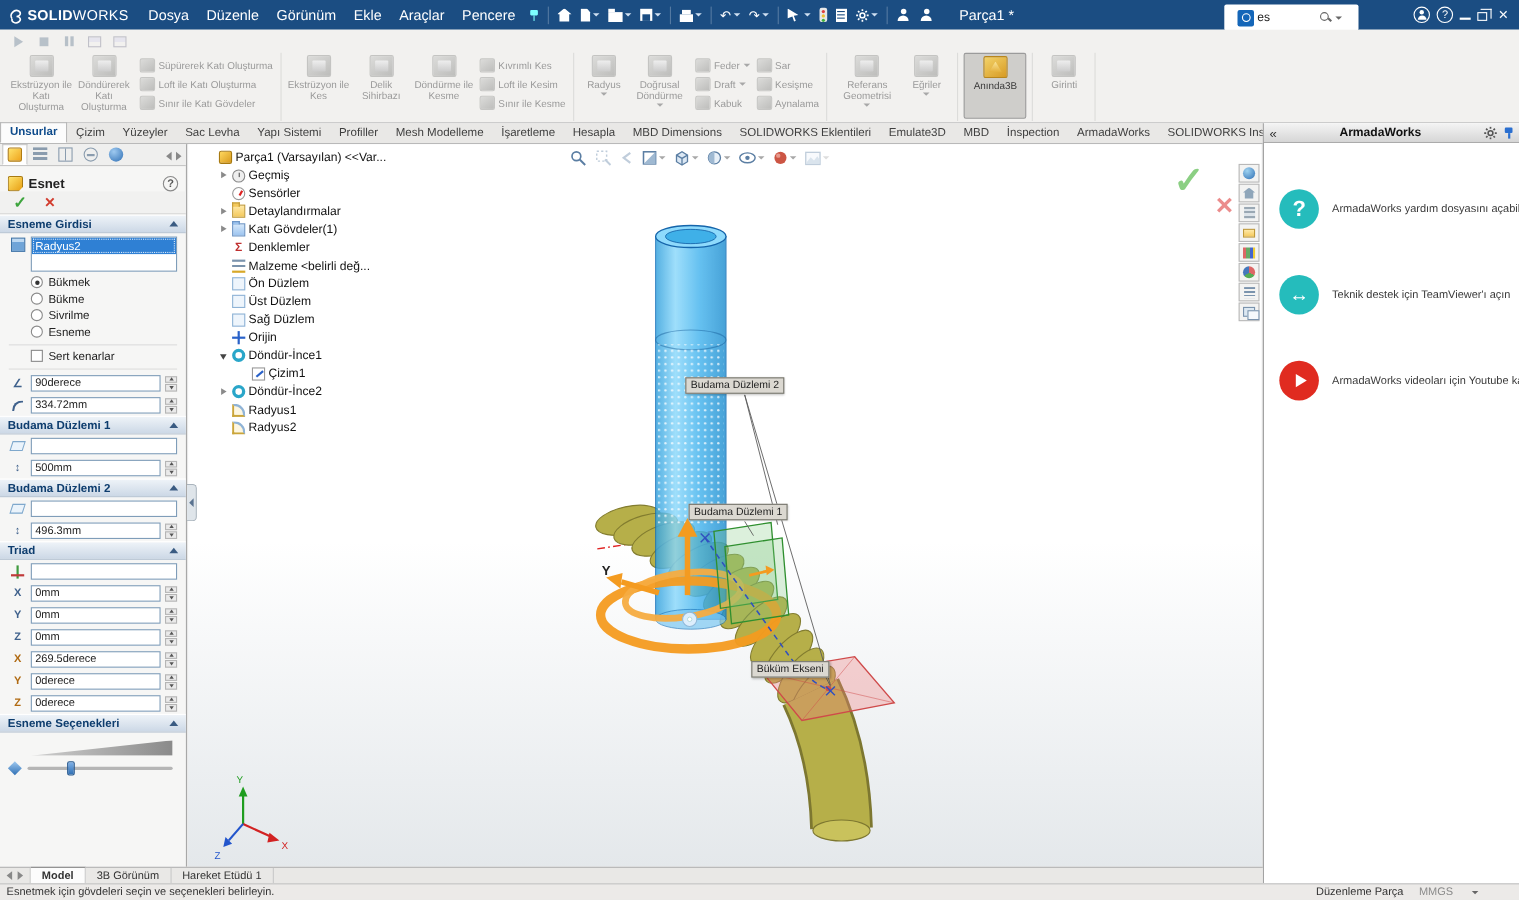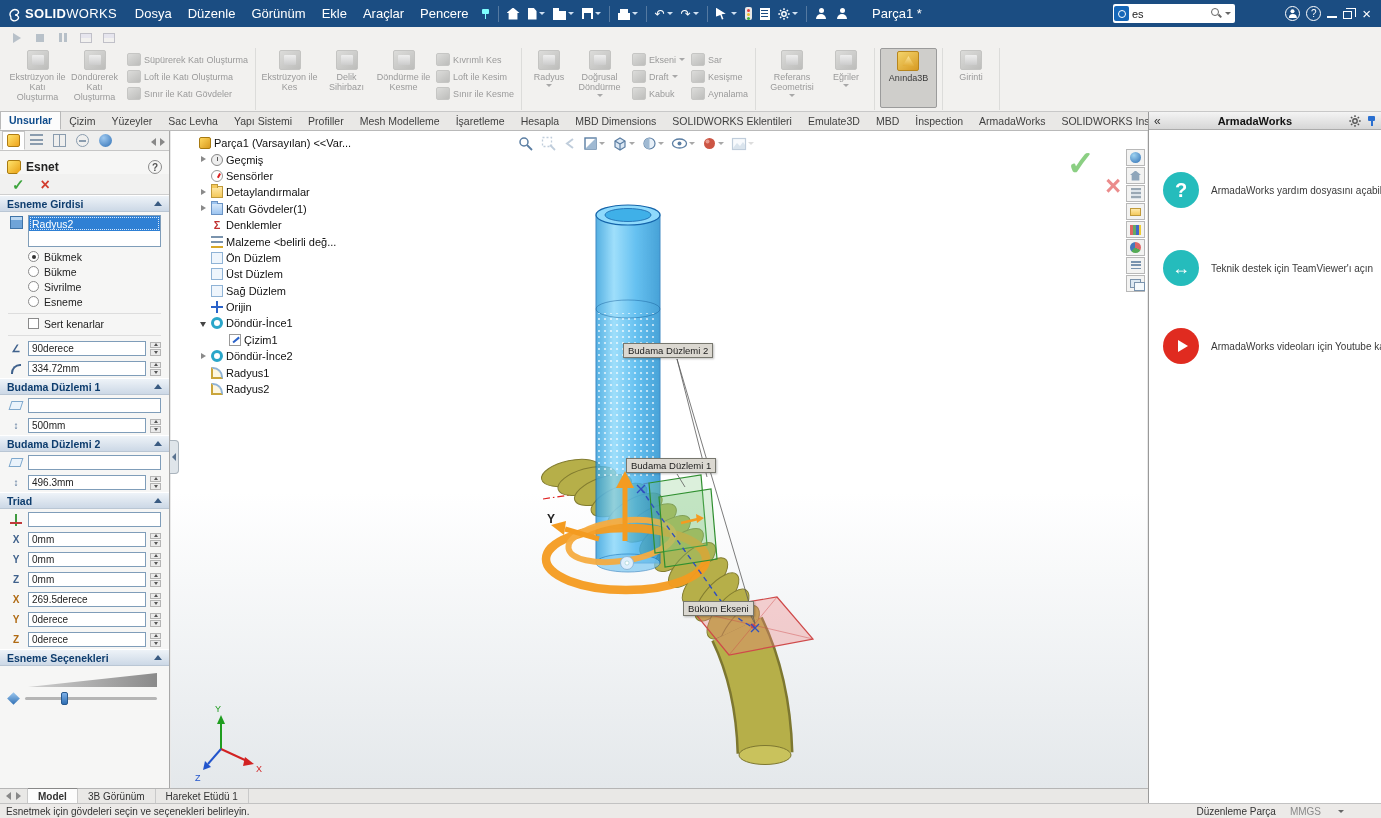--- a/index.html
+++ b/index.html
@@ -24,21 +24,21 @@
   .tchar{color:#fff;font-size:12px;line-height:12px}
   .i-sel{background:#fff;clip-path:polygon(0 0,78% 52%,46% 56%,60% 95%,48% 100%,36% 62%,0 78%)}
   .i-light{width:7px;height:13px;background:#e8e8e8;border-radius:2px;position:relative}
   .i-light::after{content:"";position:absolute;left:2px;top:1.5px;width:3px;height:3px;border-radius:50%;background:#e04040;box-shadow:0 4px 0 #f0c030,0 8px 0 #40b040}
   .i-props{width:10px;height:12px;background:#fff}
   .i-props::after{content:"";position:absolute;left:1.5px;top:2px;width:7px;height:1.5px;background:#1b4d82;box-shadow:0 3px 0 #1b4d82,0 6px 0 #1b4d82}
   .i-user{position:relative}
   .i-user::before{content:"";position:absolute;left:4px;top:0;width:5px;height:5px;border-radius:50%;background:#fff}
   .i-user::after{content:"";position:absolute;left:1.5px;top:6px;width:10px;height:5px;border-radius:5px 5px 0 0;background:#fff}
   .doc-title{position:absolute;left:872px;top:0;height:27px;display:flex;align-items:center;font-size:13px;color:#fff}
-  .search{position:absolute;right:146px;top:4px;width:122px;height:19px;background:#fff;border-radius:2px;display:flex;align-items:center;padding:1px}
+  .search{position:absolute;right:146px;top:4px;width:122px;height:19px;background:#fff;border-radius:2px;display:flex;align-items:center;padding:12px}
   .schip{width:15px;height:15px;background:#1466b8;border-radius:2px;flex:none;display:flex;align-items:center;justify-content:center}
   .schip::after{content:"";width:6px;height:6px;border:1.5px solid #fff;border-radius:50%}
   .search input{flex:1;border:none;outline:none;font-size:11px;color:#222;min-width:0;padding:0 3px;font-family:inherit;background:transparent}
   .i-mag{width:11px;height:11px;position:relative;flex:none}
   .i-mag::before{content:"";position:absolute;left:0;top:0;width:6px;height:6px;border:1.5px solid #666;border-radius:50%}
   .i-mag::after{content:"";position:absolute;left:6.5px;top:6.5px;width:4px;height:1.5px;background:#666;transform:rotate(45deg)}
   .gdn{width:0;height:0;border-left:3px solid transparent;border-right:3px solid transparent;border-top:3px solid #666;margin:0 3px}
   .mright{position:absolute;right:2px;top:0;height:27px;display:flex;align-items:center;gap:6px;padding-right:4px}
   .circ{width:15px;height:15px;border:1px solid #fff;border-radius:50%;display:flex;align-items:center;justify-content:center;font-size:10px;color:#fff}
   .wmin{width:10px;height:10px;position:relative}
@@ -382,21 +382,21 @@
           <span class="cdn"></span>
         </div>
       <div class="big">
           <span class="bicon"></span>
           <span>Doğrusal Döndürme</span>
           <span class="cdn"></span>
         </div>
       <div class="scol">
         <div class="sbtn">
             <span class="sicon"></span>
-            <span>Ekseni</span>
+            <span>Feder</span>
             <span class="cdn"></span>
           </div>
         <div class="sbtn">
             <span class="sicon"></span>
             <span>Draft</span>
             <span class="cdn"></span>
           </div>
         <div class="sbtn">
             <span class="sicon"></span>
             <span>Kabuk</span>

